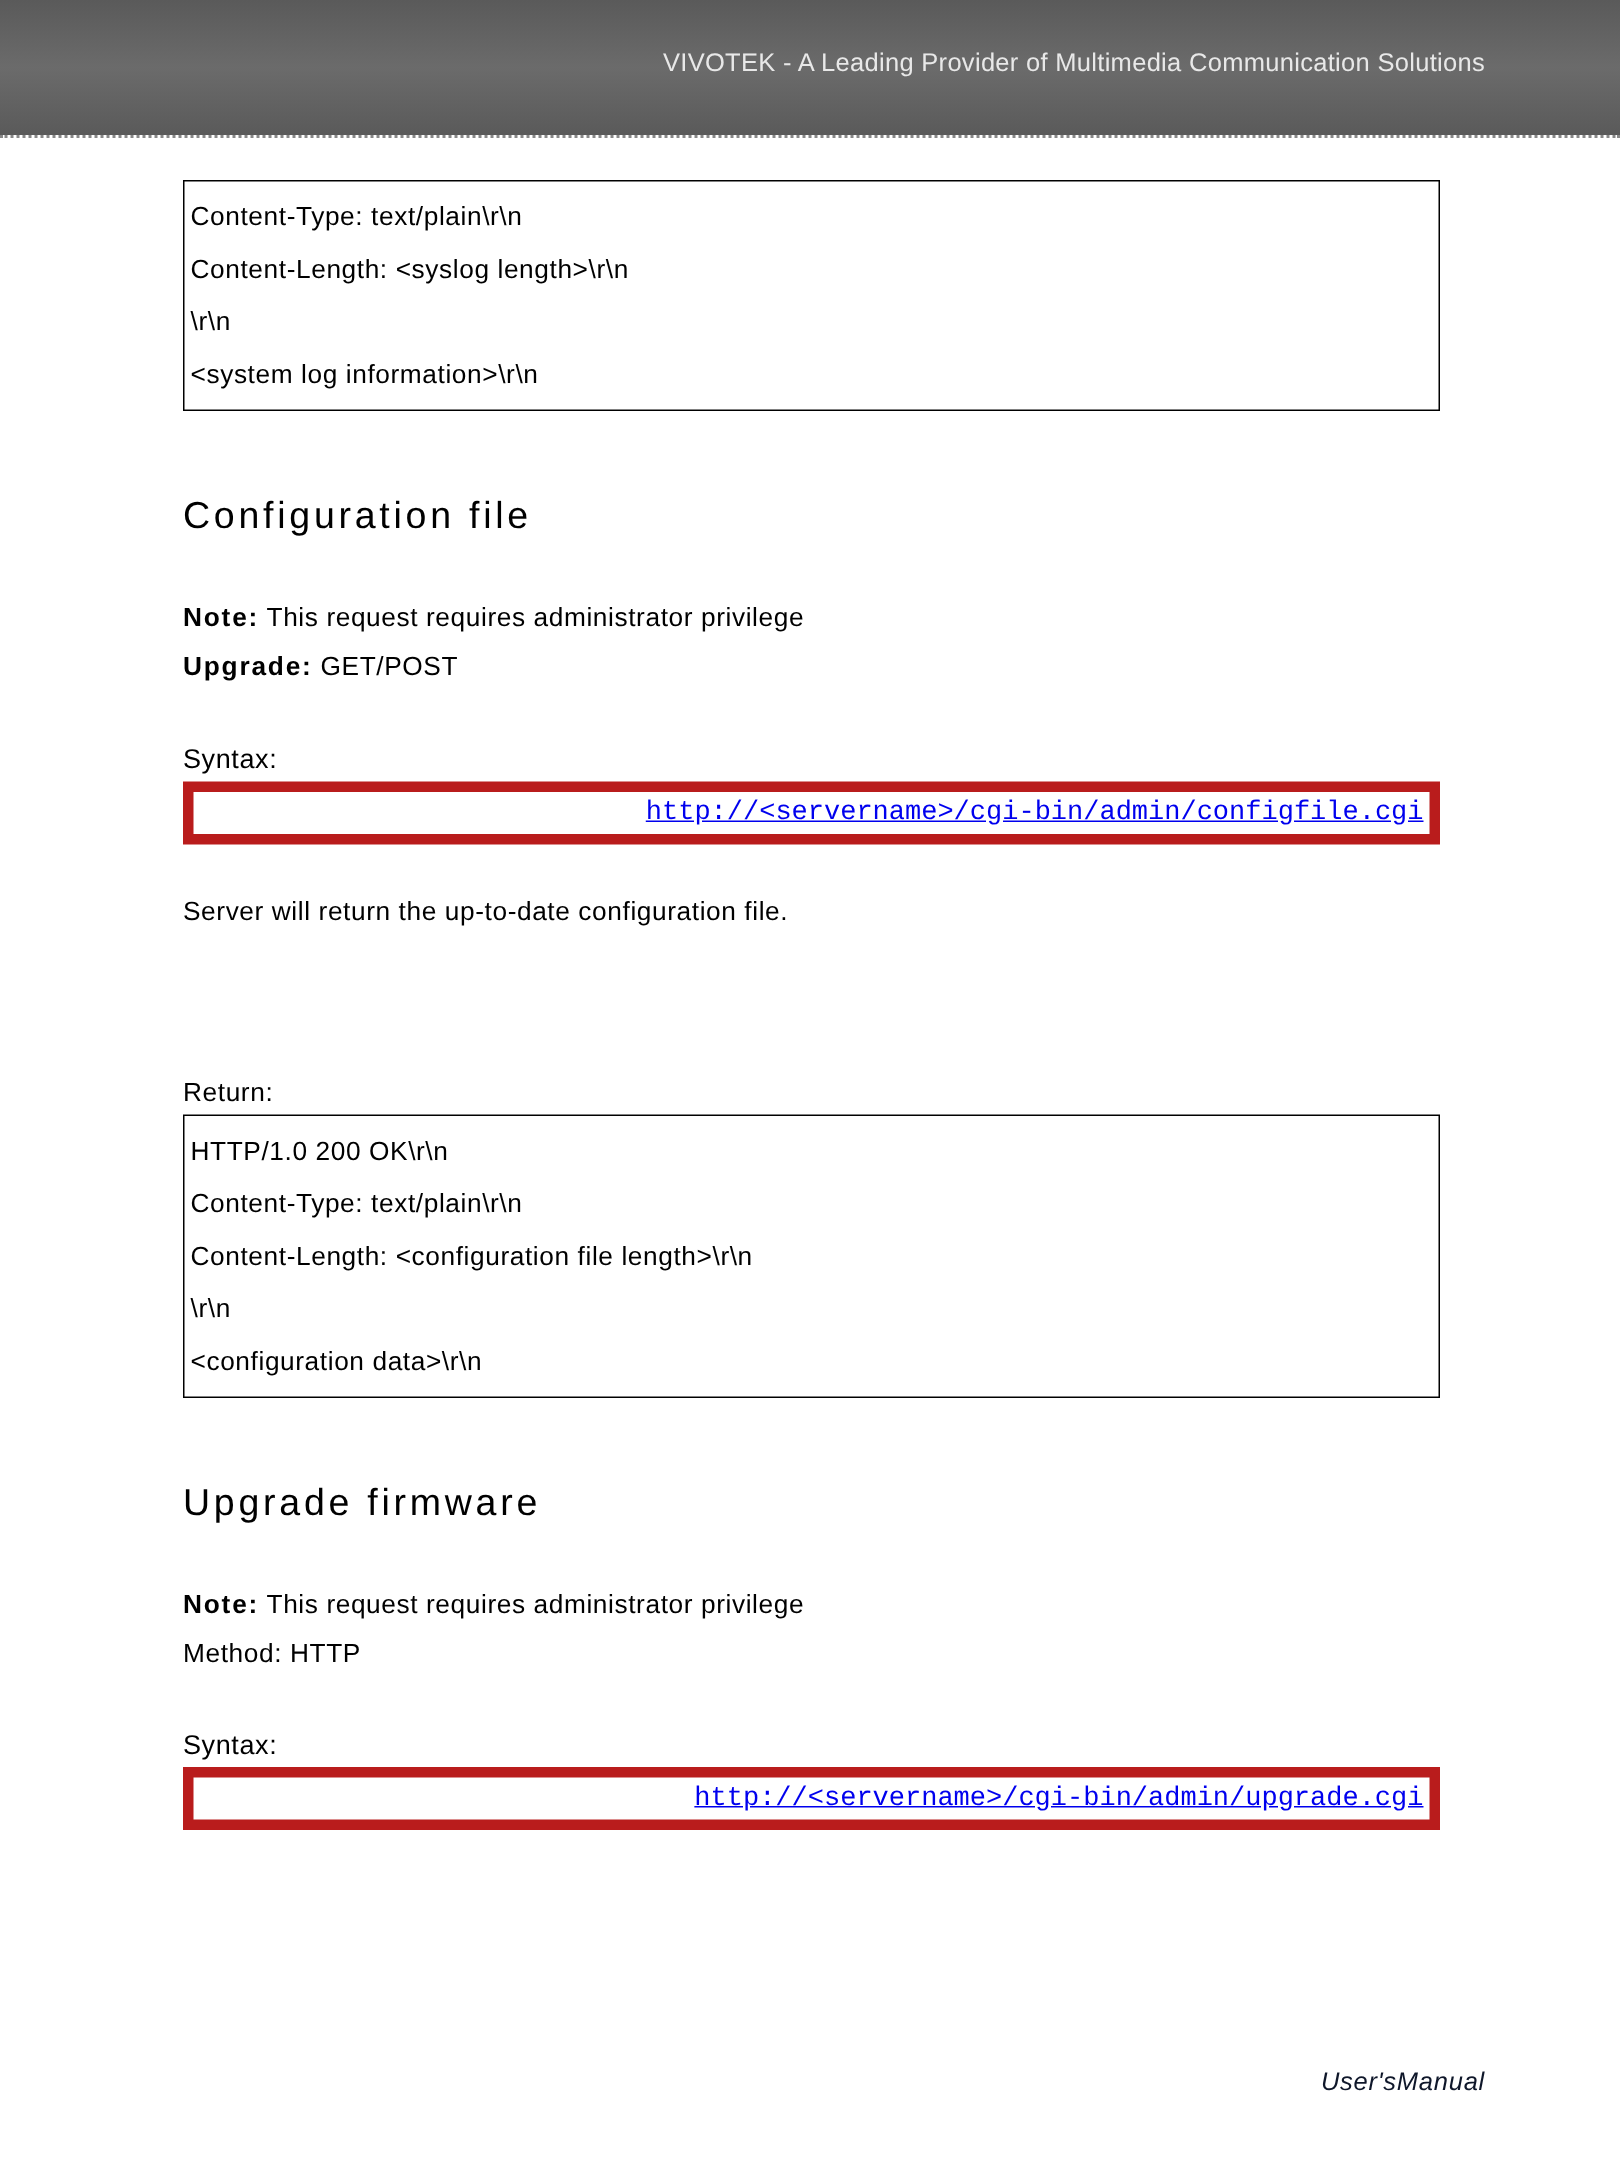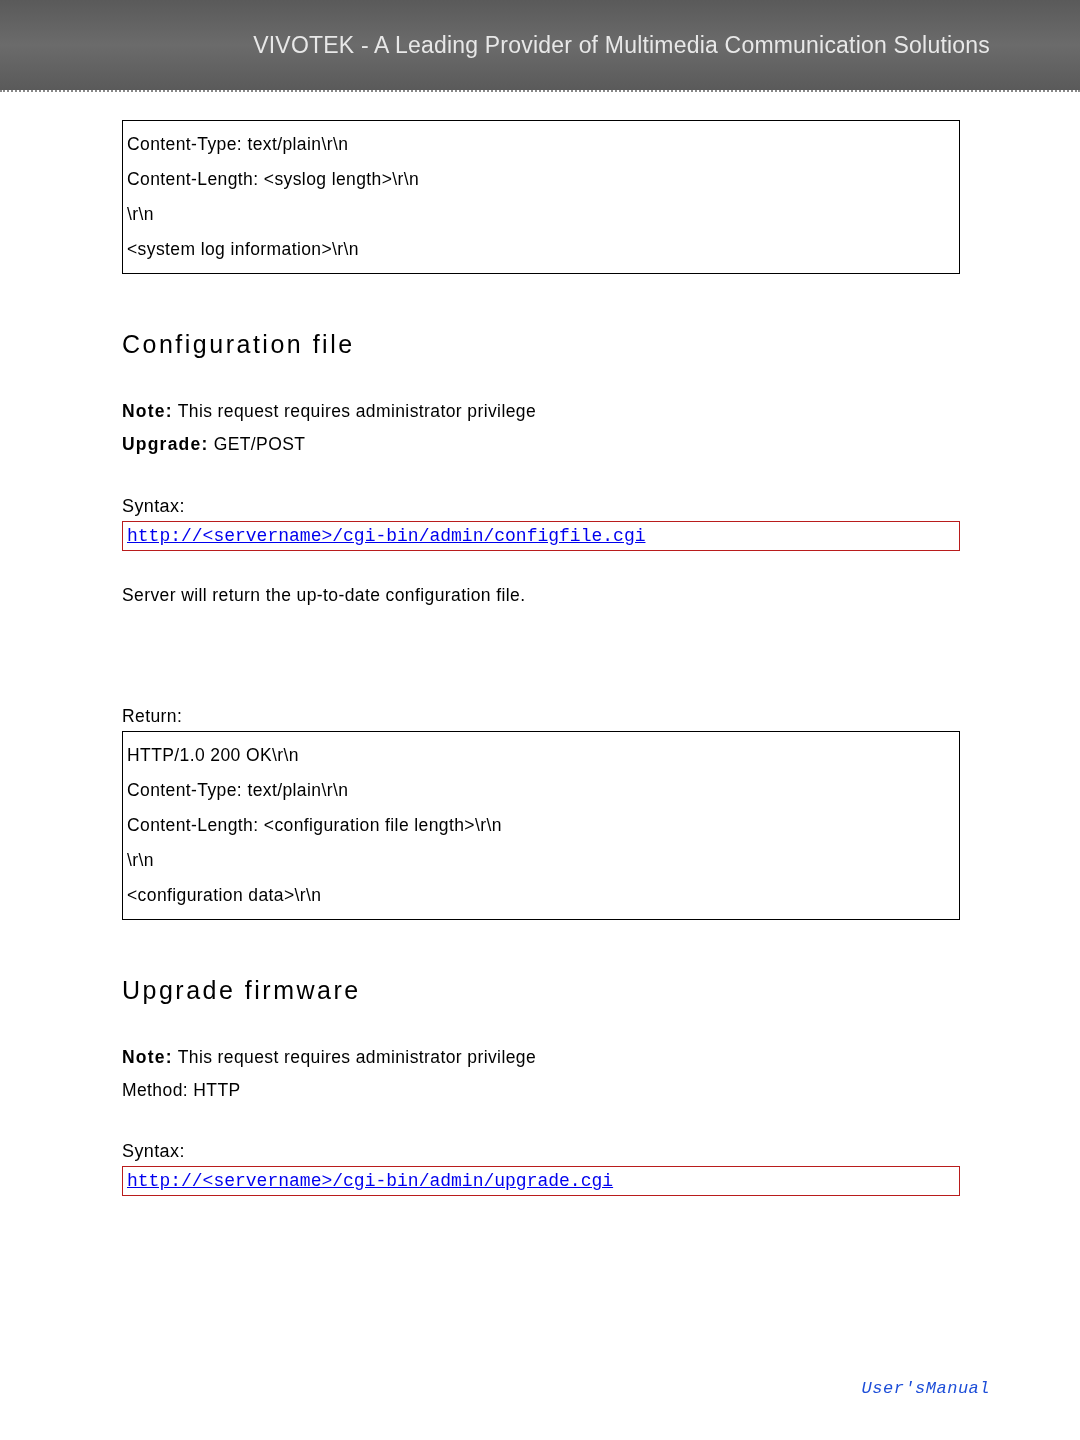--- a/index.html
+++ b/index.html
@@ -14,21 +14,21 @@
   width: 100%;
   height: 90px;
   background: linear-gradient(to bottom, #5a5a5a 0%, #6b6b6b 50%, #5a5a5a 100%);
   position: relative;
 }
 .header-text {
   position: absolute;
   right: 90px;
   top: 32px;
   color: #e8e8e8;
-  font-size: 23px;
+  font-size: 17px;
   font-family: Arial, sans-serif;
   letter-spacing: 0.2px;
 }
 .divider {
   width: 100%;
   height: 1px;
   border-top: 2px dotted #888;
   margin-top: 0;
 }
 .content {
@@ -60,22 +60,23 @@
   font-family: Verdana, sans-serif;
 }
 .bold { font-weight: bold; letter-spacing: 1.2px; }
 .syntax-label {
   font-size: 18px;
   margin-top: 34px;
   margin-bottom: 4px;
   letter-spacing: 0.4px;
 }
 .code-box {
-  border: 1px solid #b91c1c;
+  border: 7px solid #b91c1c;
   padding: 4px 4px;
+  text-align: right;
 }
 .code-box a {
   font-family: "Courier New", monospace;
   font-size: 18px;
   color: #0000ee;
   text-decoration: underline;
   letter-spacing: 0;
 }
 .desc {
   font-size: 17.5px;
@@ -85,23 +86,23 @@
 .return-label {
   font-size: 17.5px;
   margin-top: 100px;
   margin-bottom: 4px;
   letter-spacing: 0.4px;
 }
 .footer-right {
   position: absolute;
   bottom: 42px;
   right: 90px;
-  font-family: Liberation Mono, monospace;
+  font-family: Liberation Sans, sans-serif;
   font-style: italic;
-  color: #1d4ed8;
+  color: #0f172a;
   font-size: 17px;
   letter-spacing: 0.5px;
 }
 </style>
 </head>
 <body>
 
 <div class="header-bar">
   <div class="header-text">VIVOTEK - A Leading Provider of Multimedia Communication Solutions</div>
 </div>

